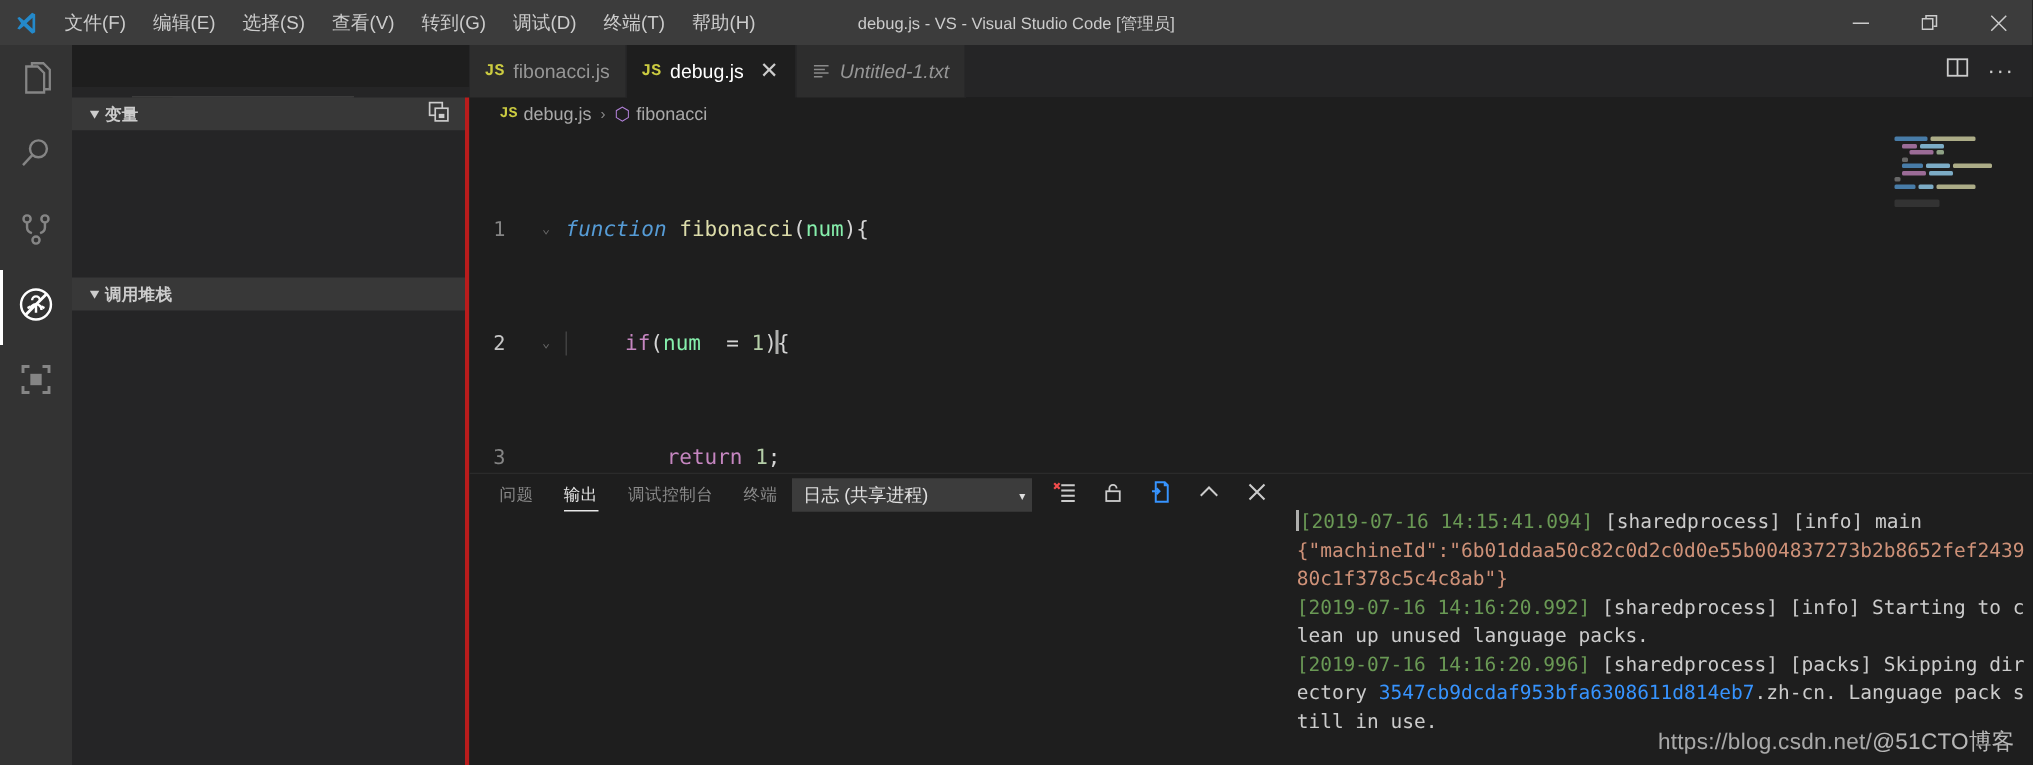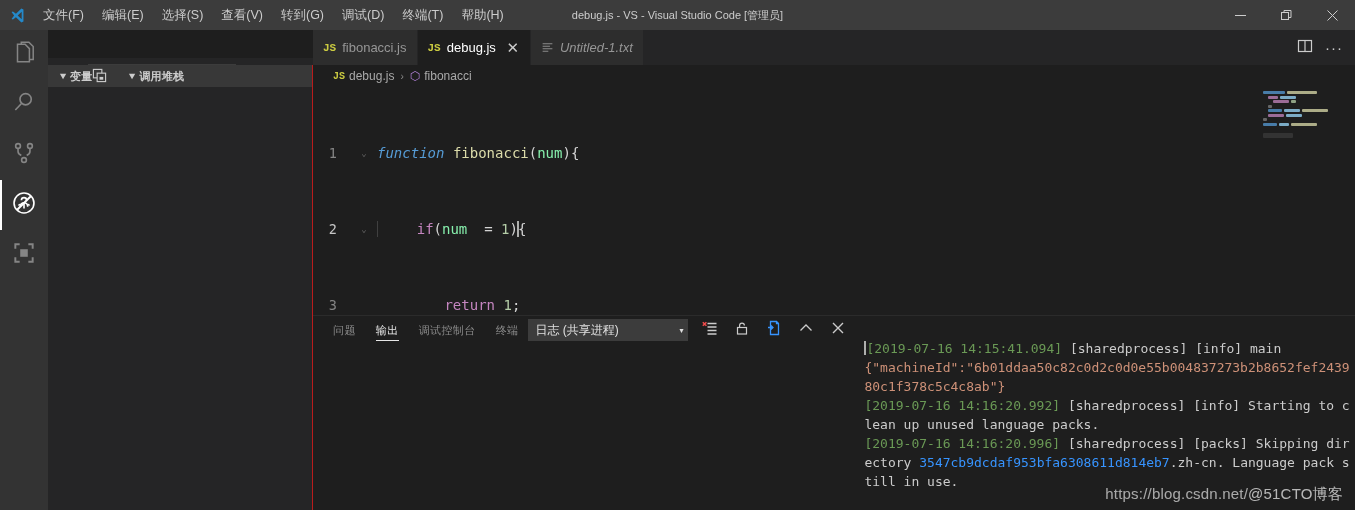--- a/index.html
+++ b/index.html
@@ -46,21 +46,21 @@
   }
   .act-item.active { color: #ffffff; }
   .act-item.active::before {
     content: ""; position: absolute; left: 0; top: 0; bottom: 0; width: 2px; background: #ffffff;
   }
   .act-item svg { width: 26px; height: 26px; }
 
   
   .sidebar {
     width: 265px; flex: 0 0 265px; background: #252526;
-    display: flex; flex-direction: row; border-right: 1px solid #b91c1c;
+    display: flex; flex-direction: column; border-right: 3px solid #b91c1c;
   }
   .pane-header {
     height: 22px; background: #383838; color: #cccccc;
     display: flex; align-items: center; padding: 0 4px 0 8px;
     font-size: 11px; font-weight: bold; letter-spacing: .2px;
   }
   .twisty { width: 14px; font-size: 9px; color: #cccccc; display:flex; align-items:center; justify-content:center; }
   .twisty svg { width: 9px; height: 9px; }
   .pane-title { flex: 1; }
   .pane-actions { display: flex; align-items: center; gap: 6px; padding-right: 6px; }
@@ -155,21 +155,21 @@
   .panel-head { height: 28px; display: flex; align-items: center; padding-left: 10px; }
   .panel-tabs { display: flex; gap: 0; }
   .ptab {
     font-size: 11px; color: #8a8a8a; padding: 0 10px; height: 28px; line-height: 28px;
     position: relative; letter-spacing: .4px;
   }
   .ptab.active { color: #e7e7e7; }
   .ptab.active::after {
     content:""; position: absolute; left: 10px; right: 10px; bottom: 3px; height: 1px; background: #e7e7e7;
   }
-  .panel-right { margin-left: auto; display: flex; align-items: center; gap: 14px; padding-right: 10px; }
+  .panel-right { margin-left: auto; display: flex; align-items: flex-end; gap: 14px; padding-right: 10px; }
   .log-select {
     width: 160px; height: 22px; background: #3c3c3c; color: #e0e0e0; font-size: 12px;
     display: flex; align-items: center; justify-content: space-between; padding: 0 4px 0 6px;
     border: 1px solid #3c3c3c; white-space: nowrap;
   }
   .panel-icons { display: flex; align-items: center; gap: 16px; color: #cccccc; }
   .panel-icons svg { width: 16px; height: 16px; }
   .panel-body {
     flex: 1; overflow: hidden; padding: 4px 0 0 8px;
     font-family: "DejaVu Sans Mono", "Liberation Mono", monospace;

